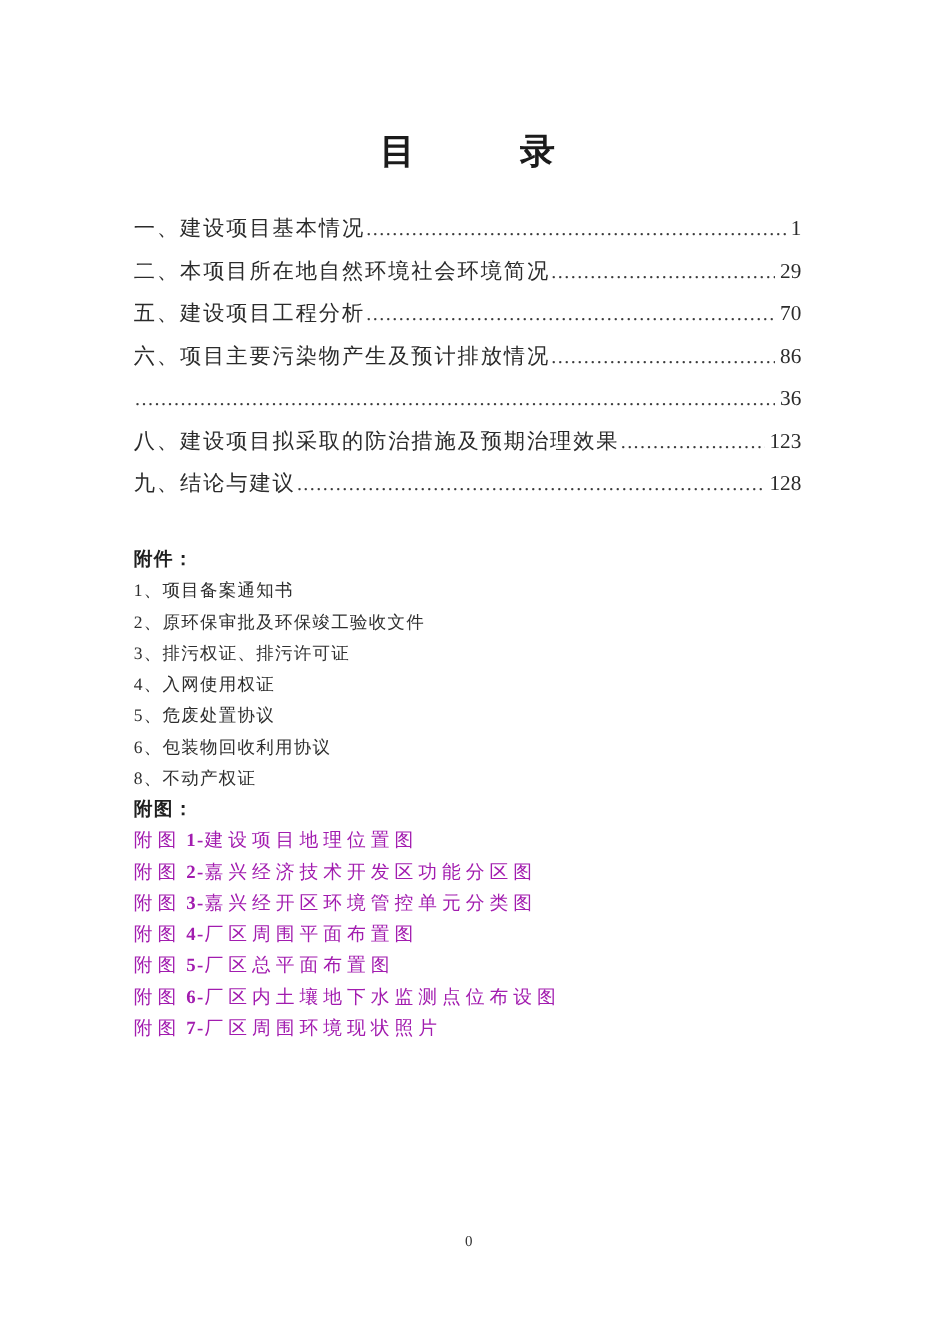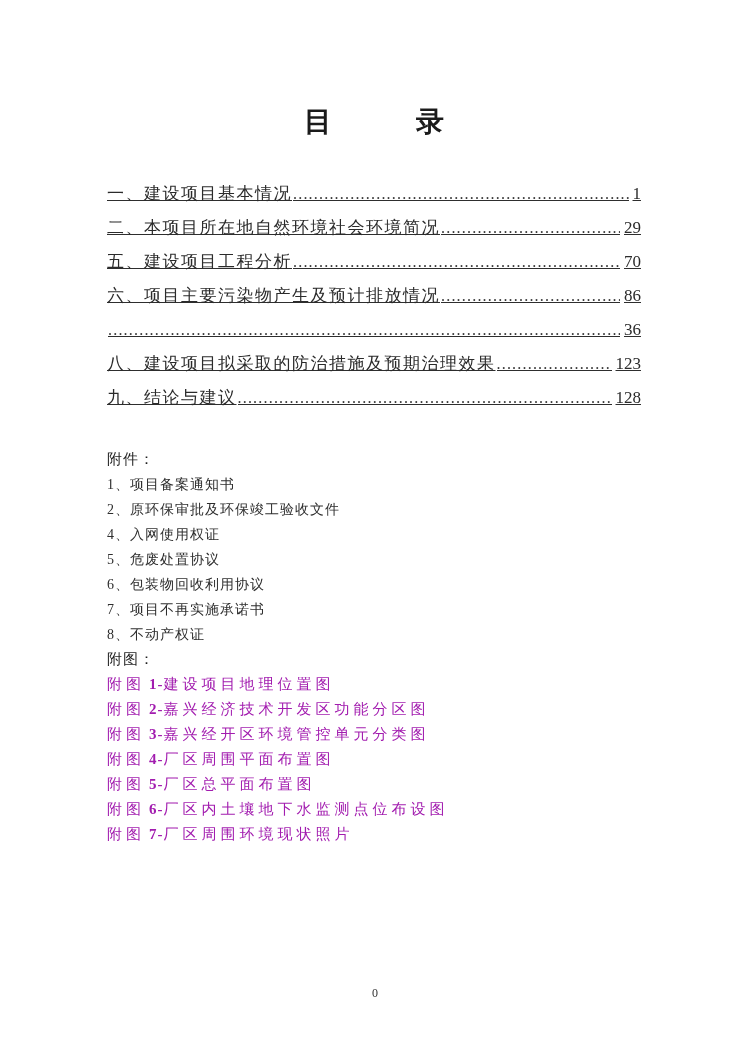--- a/index.html
+++ b/index.html
@@ -23,22 +23,21 @@
     display: flex;
     justify-content: center;
     gap: 84px;
     font-size: 28px;
     line-height: 30px;
     font-weight: bold;
     color: #1b1b1b;
   }
   
   .toc {
-    margin-top: 40px;
-    text-decoration: underline;
+    margin-top: 29px;
   }
   .toc-row {
     display: flex;
     align-items: baseline;
     height: 34px;
     line-height: 34px;
     font-size: 17px;
   }
   .toc-label {
     white-space: nowrap;
@@ -62,21 +61,21 @@
     padding-left: 3px;
     color: #2b2b2b;
   }
   
   .attachments {
     margin-top: 32px;
   }
   .section-heading {
     font-size: 15px;
     line-height: 25px;
-    font-weight: normal;
+    font-weight: bold;
     letter-spacing: 1px;
     color: #1f1f1f;
     margin: 0;
   }
   .att-item {
     font-size: 14px;
     line-height: 25px;
     letter-spacing: 1px;
     color: #2e2e2e;
   }
@@ -150,24 +149,24 @@
       <span class="toc-label">九、结论与建议</span>
         <span class="toc-dots"></span>
         <span class="toc-page">128</span>
     </div>
   </nav>
 
   <section class="attachments">
     <h2 class="section-heading">附件：</h2>
     <div class="att-item">1、项目备案通知书</div>
     <div class="att-item">2、原环保审批及环保竣工验收文件</div>
+    <div class="att-item">3、排污权证、排污许可证</div>
     <div class="att-item">4、入网使用权证</div>
     <div class="att-item">5、危废处置协议</div>
     <div class="att-item">6、包装物回收利用协议</div>
-    <div class="att-item">7、项目不再实施承诺书</div>
     <div class="att-item">8、不动产权证</div>
   </section>
 
   <section class="figures">
     <h2 class="section-heading">附图：</h2>
     <div class="fig-row">
       <span class="fig-prefix">附图</span><span class="fig-num">1-</span><span class="fig-title">建设项目地理位置图</span>
     </div>
     <div class="fig-row">
       <span class="fig-prefix">附图</span><span class="fig-num">2-</span><span class="fig-title">嘉兴经济技术开发区功能分区图</span>

